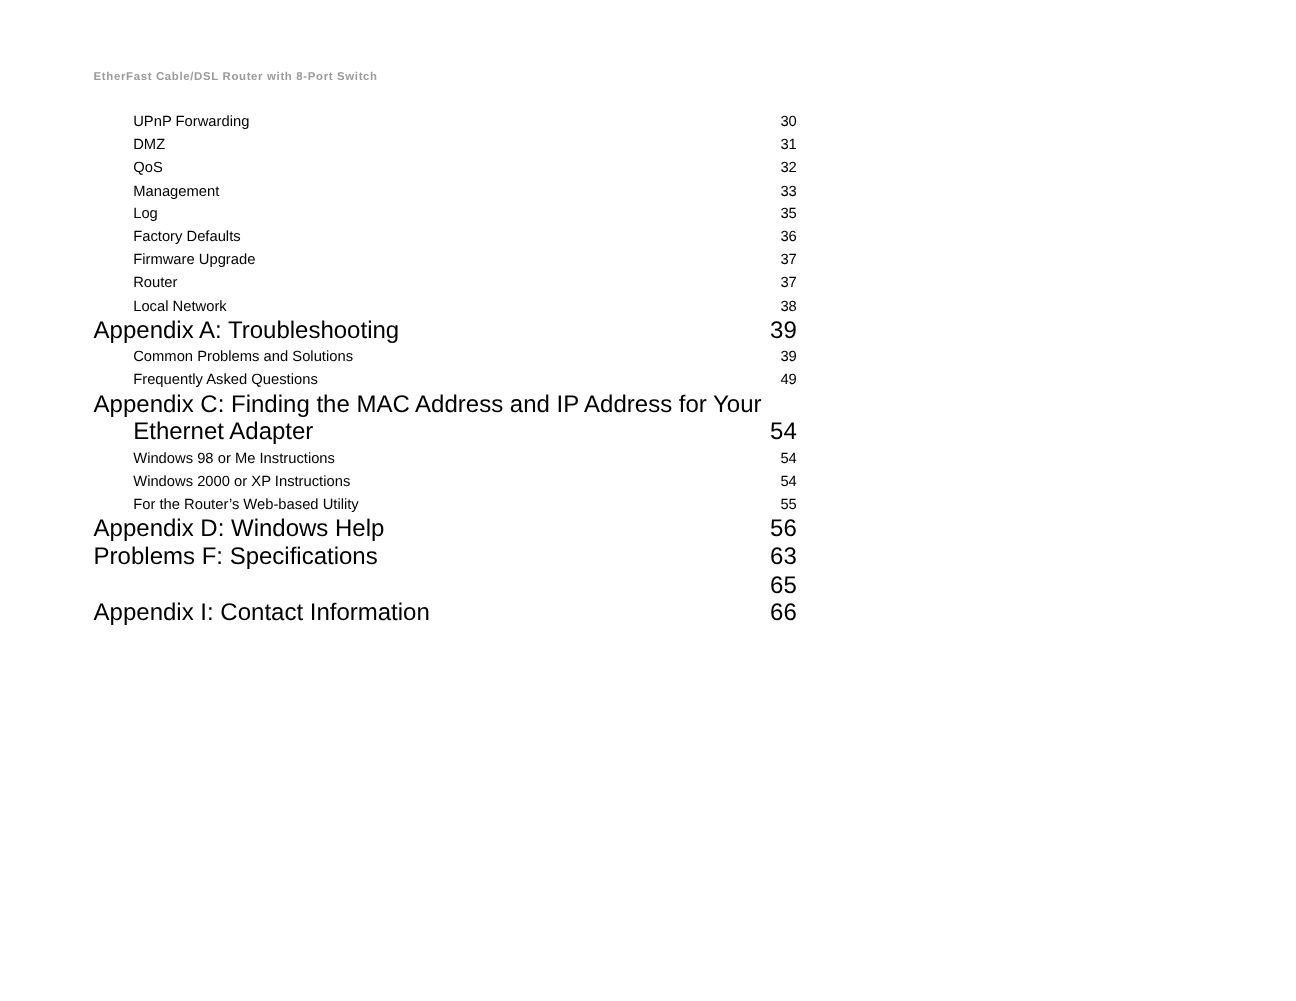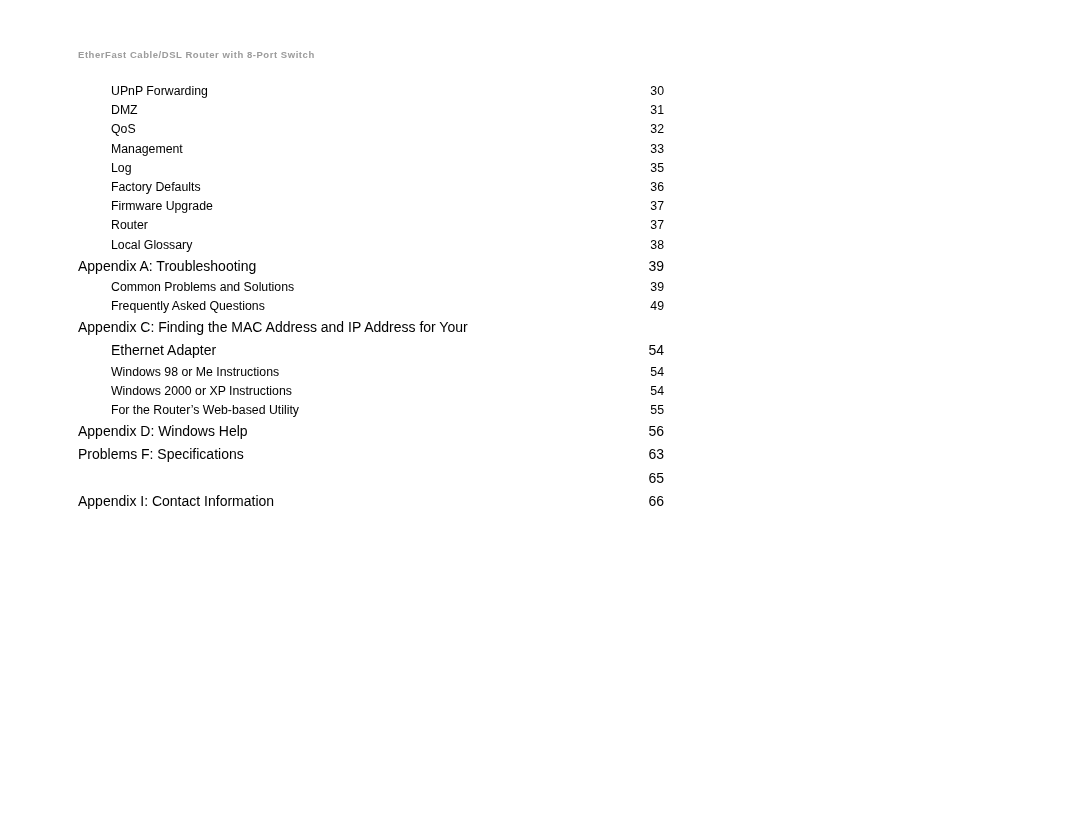--- a/index.html
+++ b/index.html
@@ -11,21 +11,21 @@
     width: 1080px;
     height: 834px;
     position: relative;
     font-family: "Liberation Sans", sans-serif;
     color: #000000;
     overflow: hidden;
   }
 
   #page {
     position: absolute;
-    left: 0; top: 4px;
+    left: 0; top: 14px;
     width: 1080px;
     height: 702px;
     background: #ffffff;
     text-decoration: underline;
   }
 
   
   #running-header {
     position: absolute;
     left: 78px;
@@ -67,21 +67,21 @@
     position: absolute;
     right: 0;
     top: 0;
     text-align: right;
   }
 
   
   .toc-row.main {
     height: 23.2px;
     line-height: 23.2px;
-    font-size: 14px;
+    font-size: 20px;
   }
   .toc-row.main .toc-title {
     position: absolute;
     left: 0;
     top: 0;
   }
   .toc-row.main .toc-page {
     position: absolute;
     right: 0;
     top: 0;
@@ -132,21 +132,21 @@
       </div>
       <div class="toc-row sub">
         <span class="toc-title">Firmware Upgrade</span>
         <span class="toc-page">37</span>
       </div>
       <div class="toc-row sub">
         <span class="toc-title">Router</span>
         <span class="toc-page">37</span>
       </div>
       <div class="toc-row sub">
-        <span class="toc-title">Local Glossary</span>
+        <span class="toc-title">Local Network</span>
         <span class="toc-page">38</span>
       </div>
       <div class="toc-row main">
         <span class="toc-title">Appendix A: Troubleshooting</span>
         <span class="toc-page">39</span>
       </div>
       <div class="toc-row sub">
         <span class="toc-title">Common Problems and Solutions</span>
         <span class="toc-page">39</span>
       </div>

